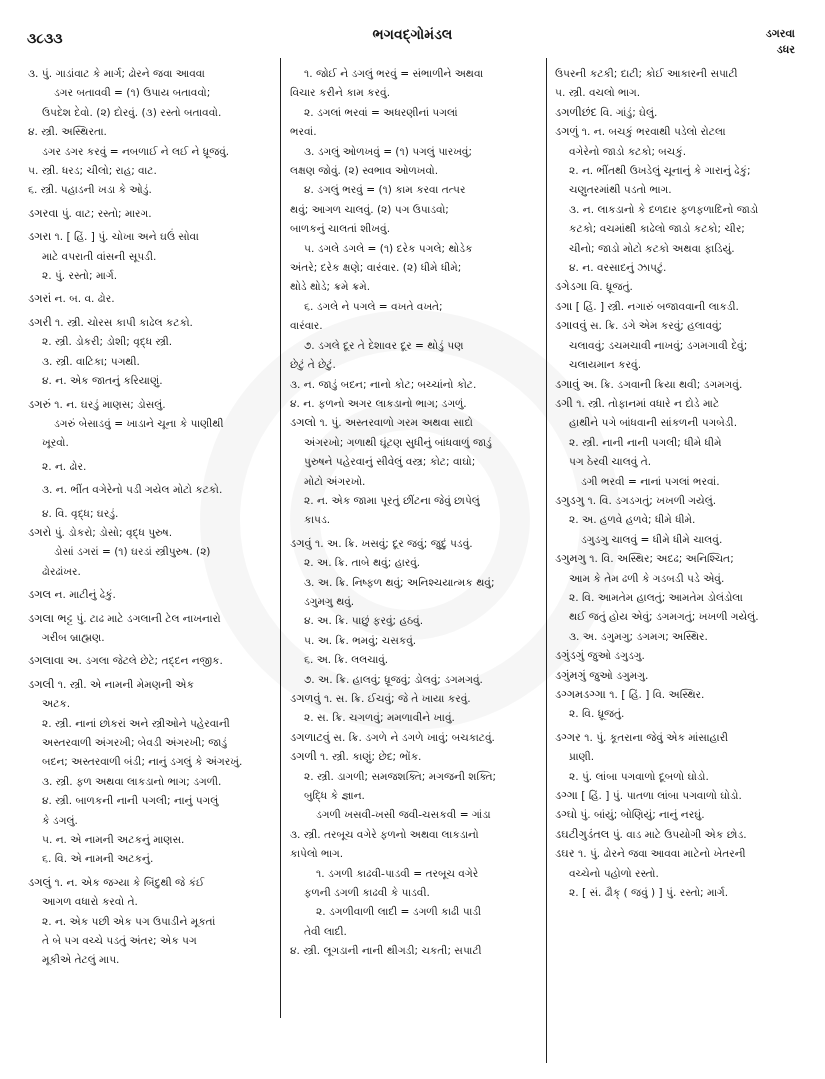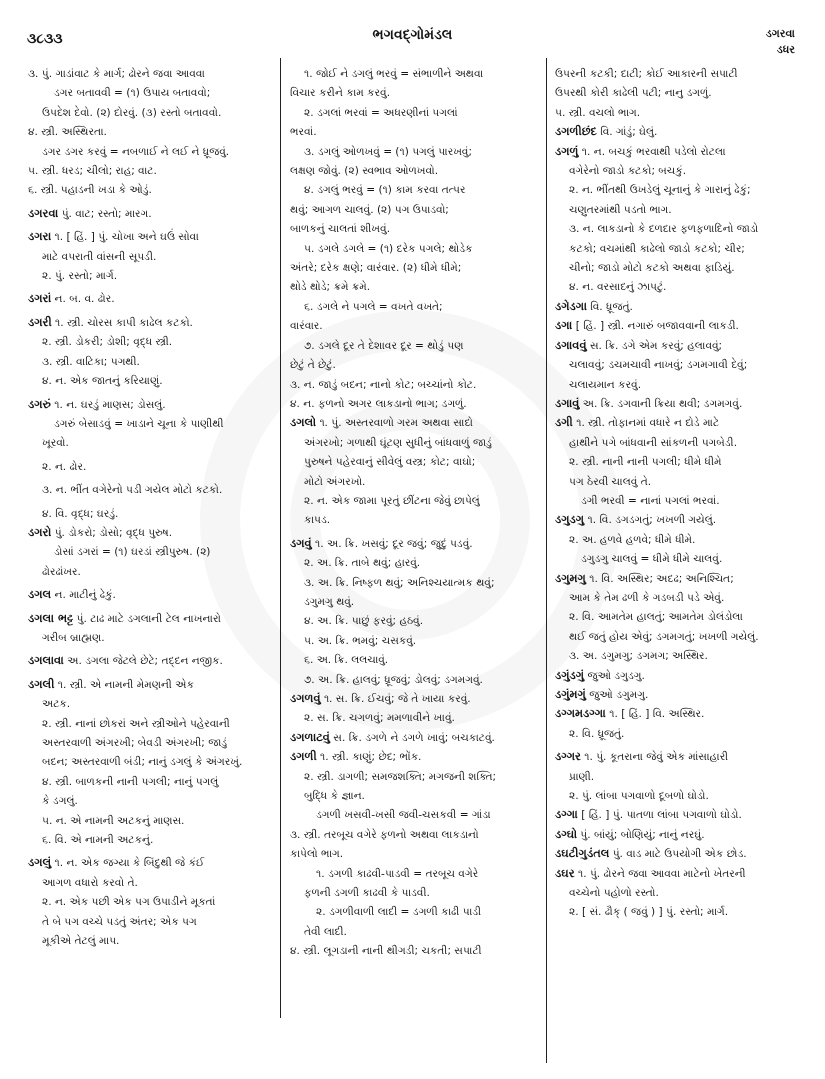--- a/index.html
+++ b/index.html
@@ -30,21 +30,21 @@
   .col2 { left: 290px; width: 248px; }
   .col3 { left: 555px; width: 250px; }
   .rule { position: absolute; top: 58px; width: 1px; background: #222; }
   .rule.r1 { left: 280px; height: 960px; }
   .rule.r2 { left: 546px; height: 1005px; }
   .line { white-space: nowrap; overflow: hidden; text-align: justify; }
   .line.indent1 { padding-left: 14px; }
   .line.indent2 { padding-left: 26px; }
   .line.cont { padding-left: 14px; }
   .line.gap { margin-top: 4px; }
-  .hw { font-weight: bold; font-size: 11.4px; }
+  .hw { font-weight: normal; font-size: 11.4px; }
 </style>
 </head>
 <body>
 
 <div class="page">
   <div class="watermark"></div>
   <div class="watermark inner"></div>
 
   <div class="header">
     <span class="page-num">૩૮૩૩</span>
@@ -86,20 +86,21 @@
       <div class="line indent1">ઢોરઢાંખર.</div>
       <div class="line gap"><span class="hw">ડગલ</span><span> ન. માટીનું ઢેકું.</span></div>
       <div class="line gap"><span class="hw">ડગલા ભટ્ટ</span><span> પું. ટાઢ માટે ડગલાની ટેલ નાખનારો</span></div>
       <div class="line cont">ગરીબ બ્રાહ્મણ.</div>
       <div class="line gap"><span class="hw">ડગલાવા</span><span> અ. ડગલા જેટલે છેટે; તદ્દન નજીક.</span></div>
       <div class="line gap"><span class="hw">ડગલી</span><span> ૧. સ્ત્રી. એ નામની મેમણની એક</span></div>
       <div class="line cont">અટક.</div>
       <div class="line indent1">૨. સ્ત્રી. નાનાં છોકરાં અને સ્ત્રીઓને પહેરવાની</div>
       <div class="line indent1">અસ્તરવાળી અંગરખી; બેવડી અંગરખી; જાડું</div>
       <div class="line indent1">બદન; અસ્તરવાળી બંડી; નાનું ડગલું કે અંગરખું.</div>
+      <div class="line indent1">૩. સ્ત્રી. ફળ અથવા લાકડાનો ભાગ; ડગળી.</div>
       <div class="line indent1">૪. સ્ત્રી. બાળકની નાની પગલી; નાનું પગલું</div>
       <div class="line indent1">કે ડગલું.</div>
       <div class="line indent1">૫. ન. એ નામની અટકનું માણસ.</div>
       <div class="line indent1">૬. વિ. એ નામની અટકનું.</div>
       <div class="line gap"><span class="hw">ડગલું</span><span> ૧. ન. એક જગ્યા કે બિંદુથી જે કંઈ</span></div>
       <div class="line cont">આગળ વધારો કરવો તે.</div>
       <div class="line indent1">૨. ન. એક પછી એક પગ ઉપાડીને મૂકતાં</div>
       <div class="line indent1">તે બે પગ વચ્ચે પડતું અંતર; એક પગ</div>
       <div class="line indent1">મૂકીએ તેટલું માપ.</div>
     </div>
@@ -146,21 +147,20 @@
       <div class="line ">૩. સ્ત્રી. તરબૂચ વગેરે ફળનો અથવા લાકડાનો</div>
       <div class="line ">કાપેલો ભાગ.</div>
       <div class="line indent2">૧. ડગળી કાઢવી-પાડવી = તરબૂચ વગેરે</div>
       <div class="line indent1">ફળની ડગળી કાઢવી કે પાડવી.</div>
       <div class="line indent2">૨. ડગળીવાળી લાદી = ડગળી કાઢી પાડી</div>
       <div class="line indent1">તેવી લાદી.</div>
       <div class="line ">૪. સ્ત્રી. લૂગડાની નાની થીગડી; ચકતી; સપાટી</div>
     </div>
   <div class="col col3">
       <div class="line gap">ઉપરની કટકી; દાટી; કોઈ આકારની સપાટી</div>
-      <div class="line ">ઉપરથી કોરી કાઢેલી પટી; નાનુ ડગળું.</div>
       <div class="line ">૫. સ્ત્રી. વચલો ભાગ.</div>
       <div class="line "><span class="hw">ડગળીછંદ</span><span> વિ. ગાંડું; ઘેલું.</span></div>
       <div class="line "><span class="hw">ડગળું</span><span> ૧. ન. બચકું ભરવાથી પડેલો રોટલા</span></div>
       <div class="line cont">વગેરેનો જાડો કટકો; બચકું.</div>
       <div class="line indent1">૨. ન. ભીંતથી ઉખડેલું ચૂનાનું કે ગારાનું ઢેકું;</div>
       <div class="line cont">ચણુતરમાંથી પડતો ભાગ.</div>
       <div class="line indent1">૩. ન. લાકડાનો કે દળદાર ફળફળાદિનો જાડો</div>
       <div class="line cont">કટકો; વચમાંથી કાઢેલો જાડો કટકો; ચીર;</div>
       <div class="line cont">ચીનો; જાડો મોટો કટકો અથવા ફાડિયું.</div>
       <div class="line indent1">૪. ન. વરસાદનું ઝાપટું.</div>

